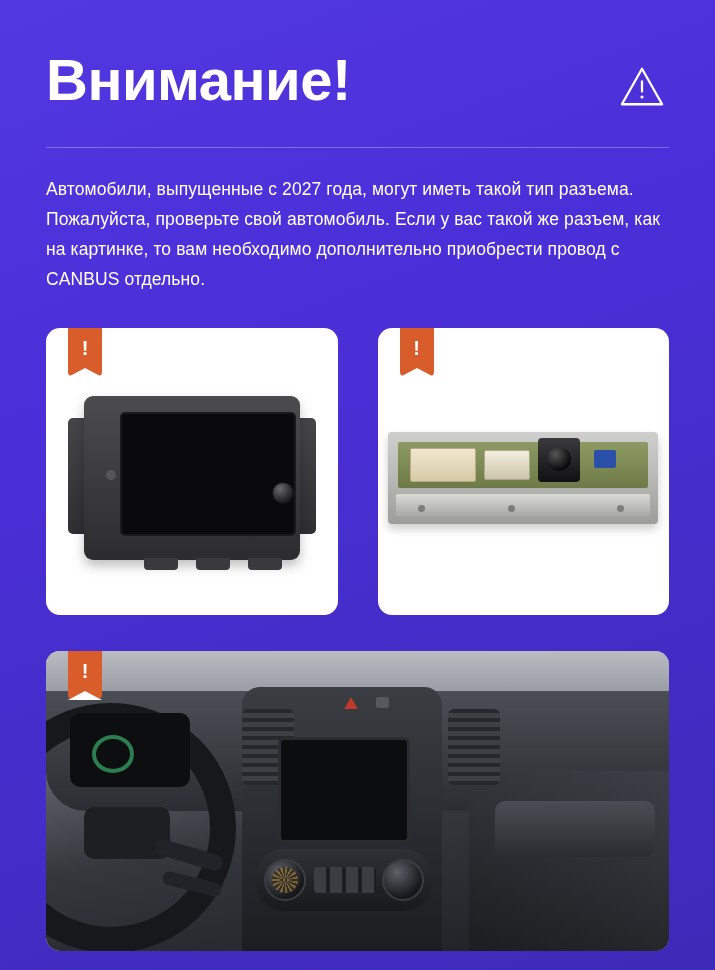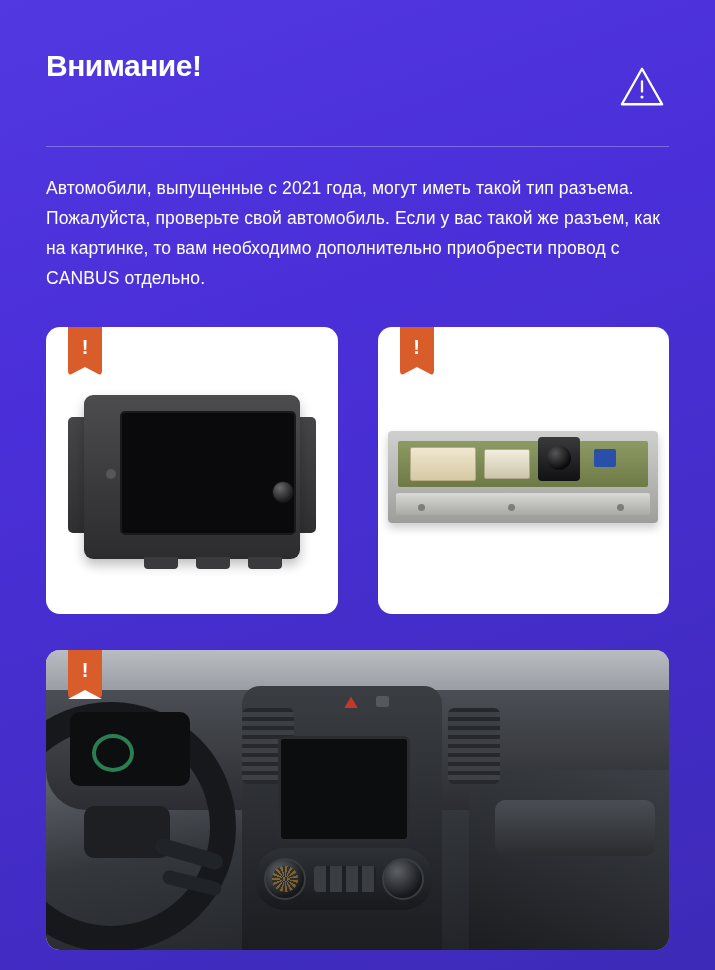--- a/index.html
+++ b/index.html
@@ -28,21 +28,21 @@
 
   
   .header {
     display: flex;
     align-items: flex-start;
     justify-content: space-between;
     padding-top: 4px;
   }
 
   .title {
-    font-size: 30px;
+    font-size: 58px;
     font-weight: bold;
     letter-spacing: -0.5px;
     line-height: 1.05;
     color: #ffffff;
   }
 
   .warn-icon {
     width: 46px;
     height: 46px;
     margin-top: 14px;
@@ -480,21 +480,21 @@
     <div class="title">Внимание!</div>
     <svg class="warn-icon" viewBox="0 0 48 48">
       <path d="M24 5 L45 42 H3 Z" fill="none" stroke="#ffffff" stroke-width="2.4" stroke-linejoin="round"></path>
       <rect x="22.8" y="17" width="2.4" height="13" rx="1.2" fill="#ffffff"></rect>
       <circle cx="24" cy="34.5" r="1.6" fill="#ffffff"></circle>
     </svg>
   </div>
 
   <div class="divider"></div>
 
-  <div class="body-text">Автомобили, выпущенные с 2021 года, могут иметь такой тип разъема. Пожалуйста, проверьте свой автомобиль. Если у вас такой же разъем, как на картинке, то вам необходимо дополнительно приобрести провод с CANBUS отдельно.</div>
+  <div class="body-text">Автомобили, выпущенные с 2027 года, могут иметь такой тип разъема. Пожалуйста, проверьте свой автомобиль. Если у вас такой же разъем, как на картинке, то вам необходимо дополнительно приобрести провод с CANBUS отдельно.</div>
 
   <div class="cards-row">
 
     <div class="card">
       <div class="badge">!</div>
       <div class="photo">
         <div class="hu-wrap">
           <div class="hu-earL"></div>
           <div class="hu-earR"></div>
           <div class="hu-body">

